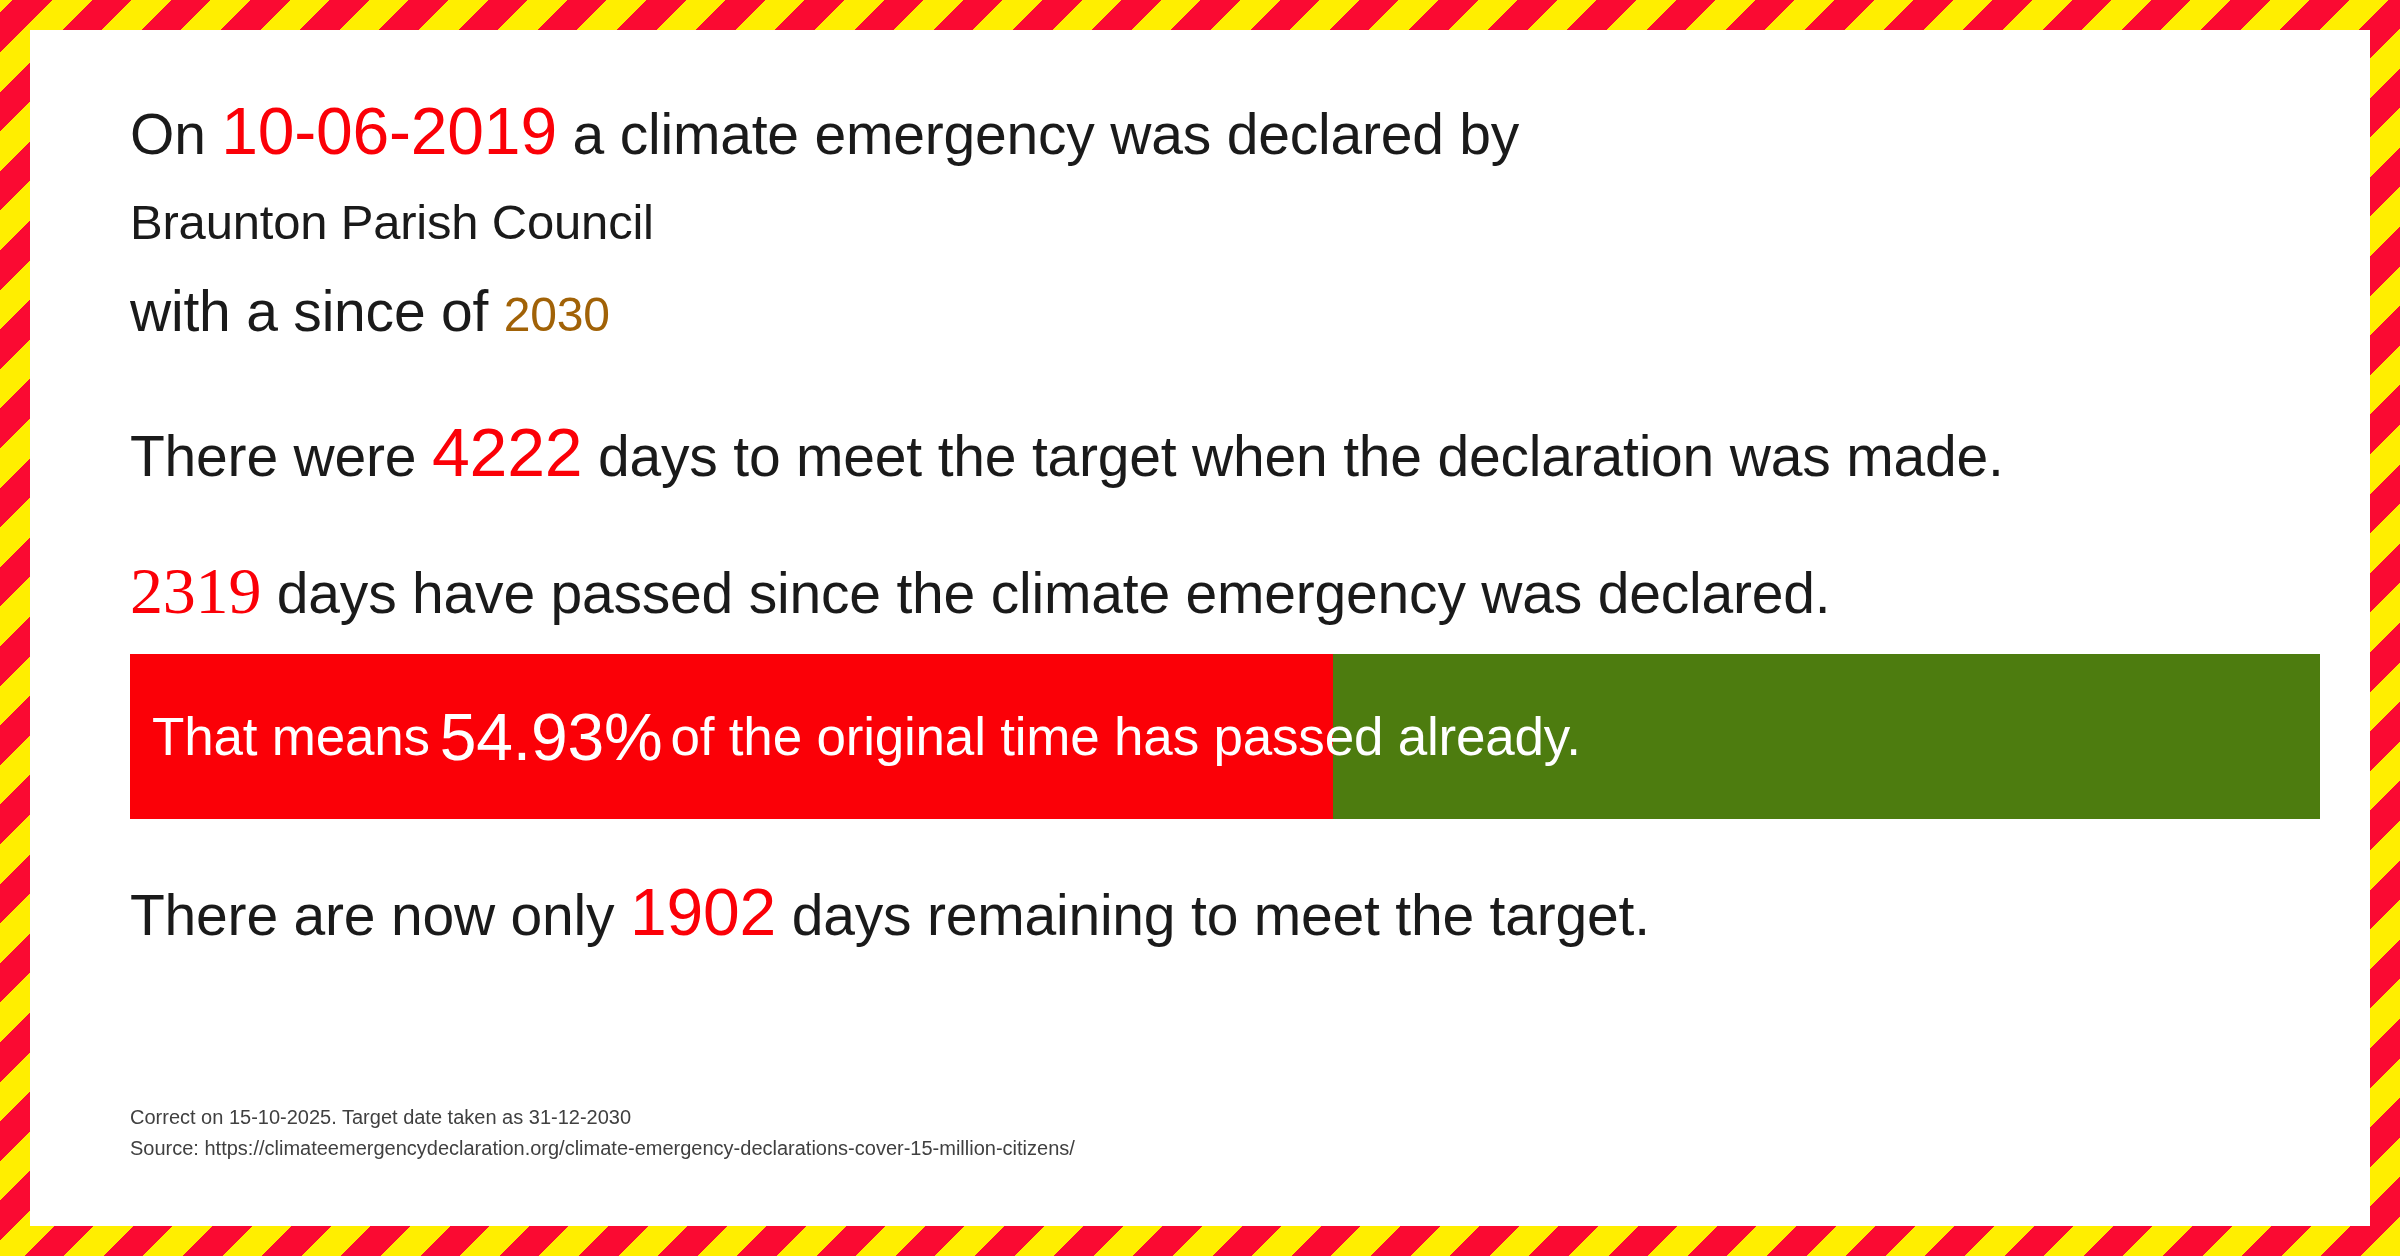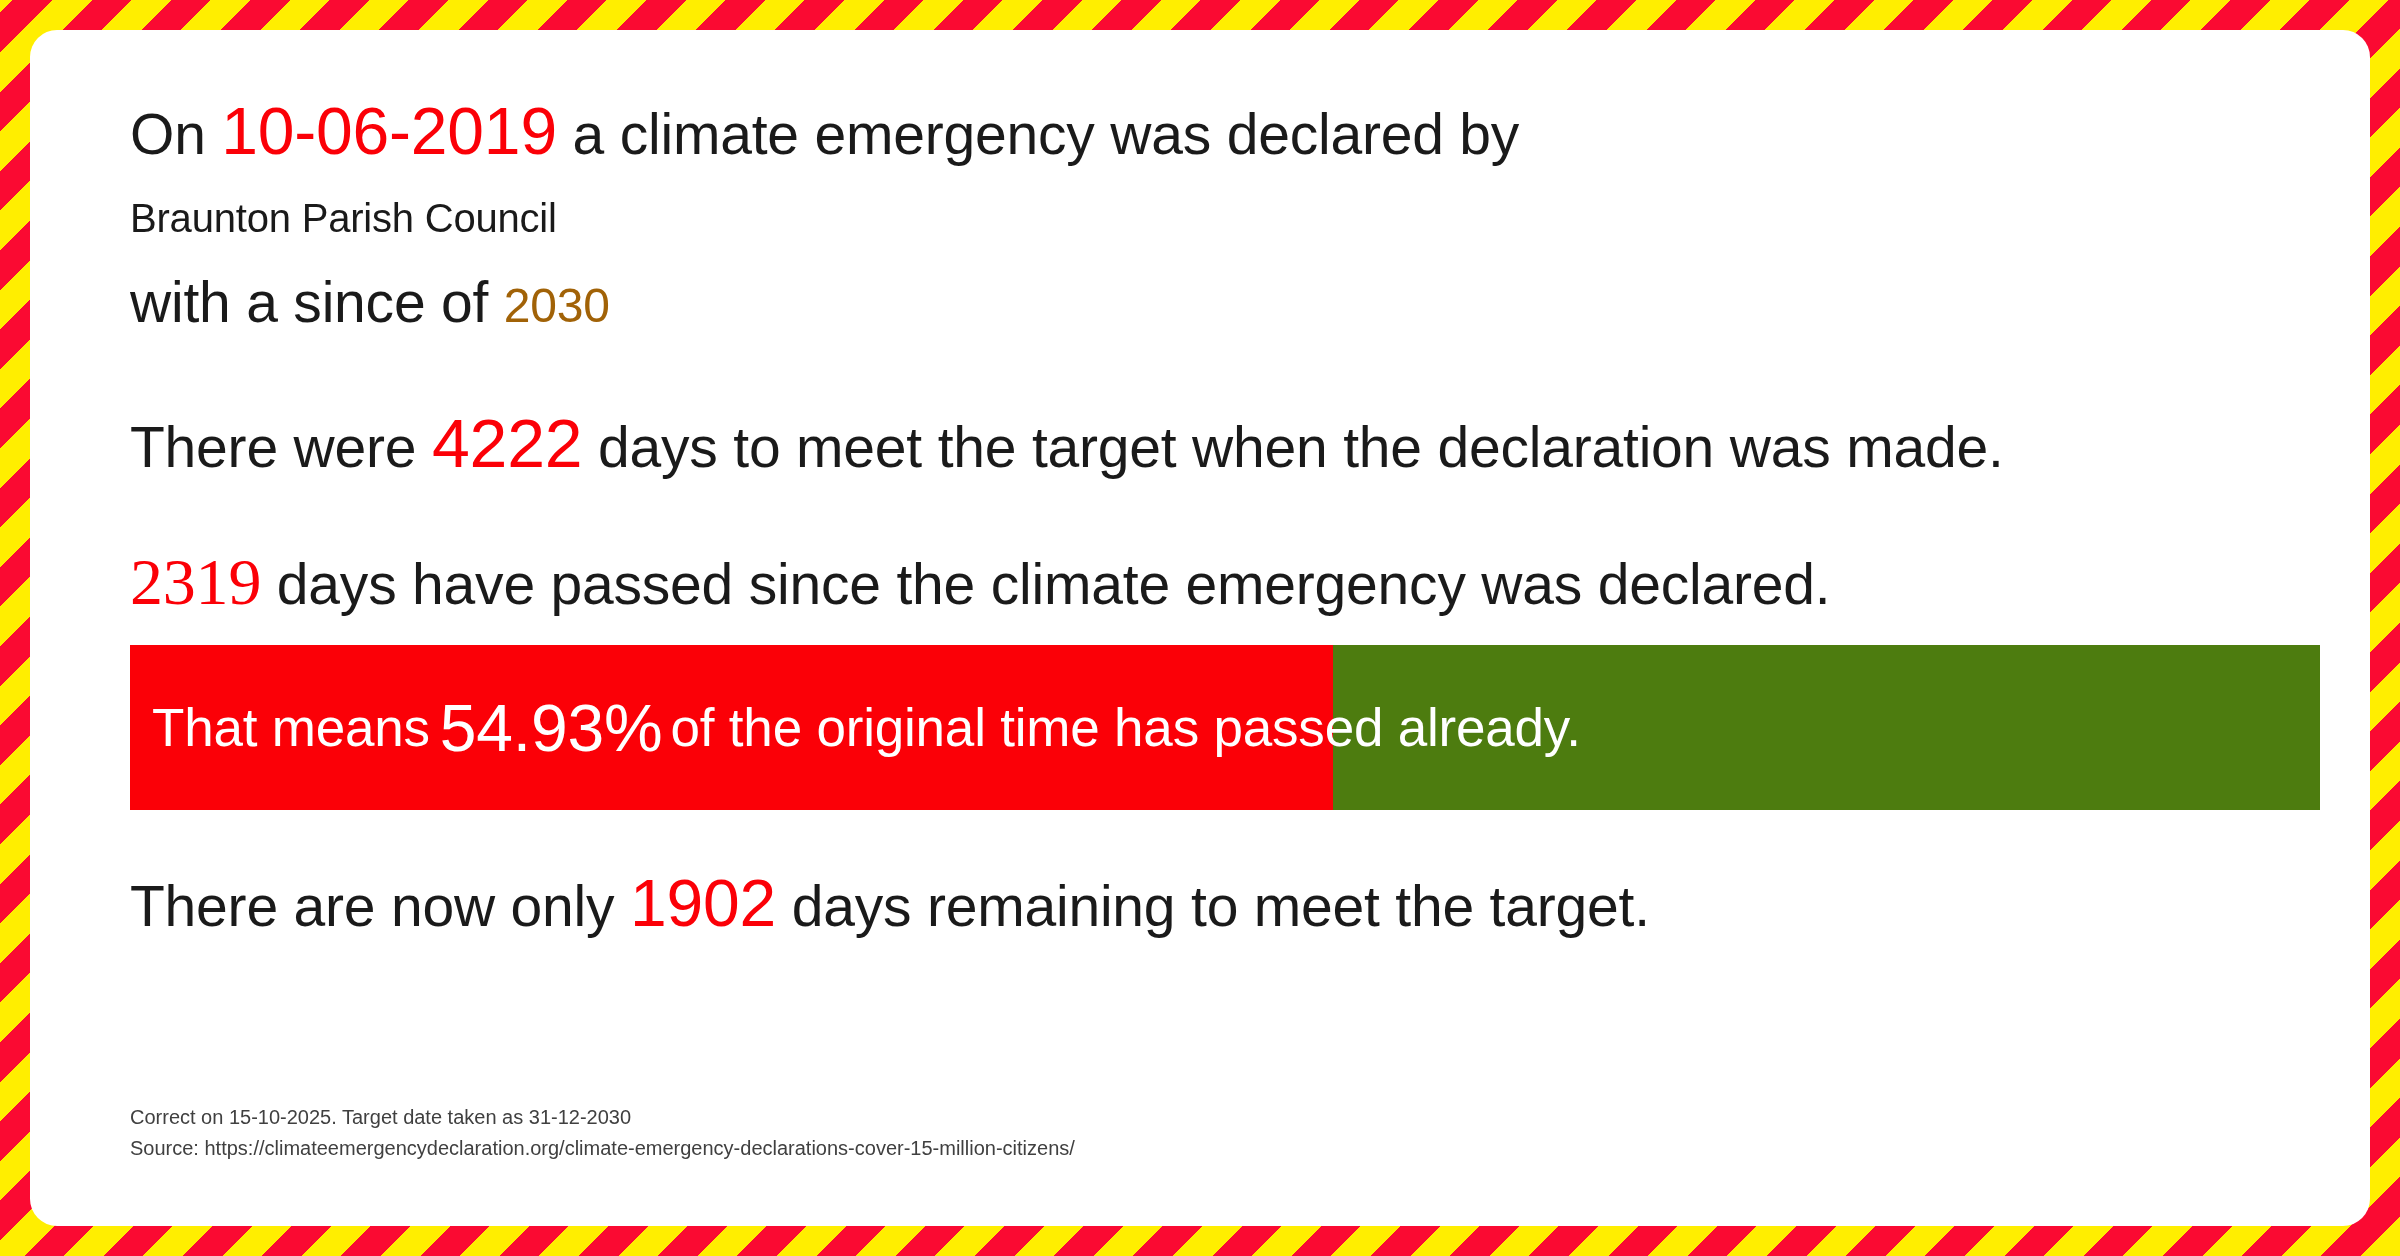--- a/index.html
+++ b/index.html
@@ -30,35 +30,34 @@
     );
     padding: 30px;
   }
 
   #card {
     position: relative;
     width: 100%;
     height: 100%;
     background: #ffffff;
     padding: 42px 0 0 0;
-    border-radius: 27px;
   }
 
   
   .line {
     padding-left: 100px;
     color: #1a1a1a;
     font-size: 57px;
     line-height: 1.0;
     white-space: nowrap;
     letter-spacing: -0.2px;
   }
 
   .row-declared   { margin-top: 26px; }
-  .row-council    { margin-top: 34px; font-size: 40px; }
+  .row-council    { margin-top: 34px; font-size: 49px; }
   .row-target     { margin-top: 36px; }
   .row-target .big-red { font-size: 48px; color:#a16207; }
   .row-were       { margin-top: 78px; }
   .row-were .big-red { font-size: 68px; color:#fb0007; }
   .row-passed     { margin-top: 72px; }
   .row-passed .big-red { font-size: 66px; color:#fb0007;font-family:Liberation Serif, serif; }
   .row-remaining  { margin-top: 60px; }
   .row-remaining .big-red { font-size: 66px; color:#fb0007; }
 
   .datetext { font-size: 66px; color:#fb0007; }

